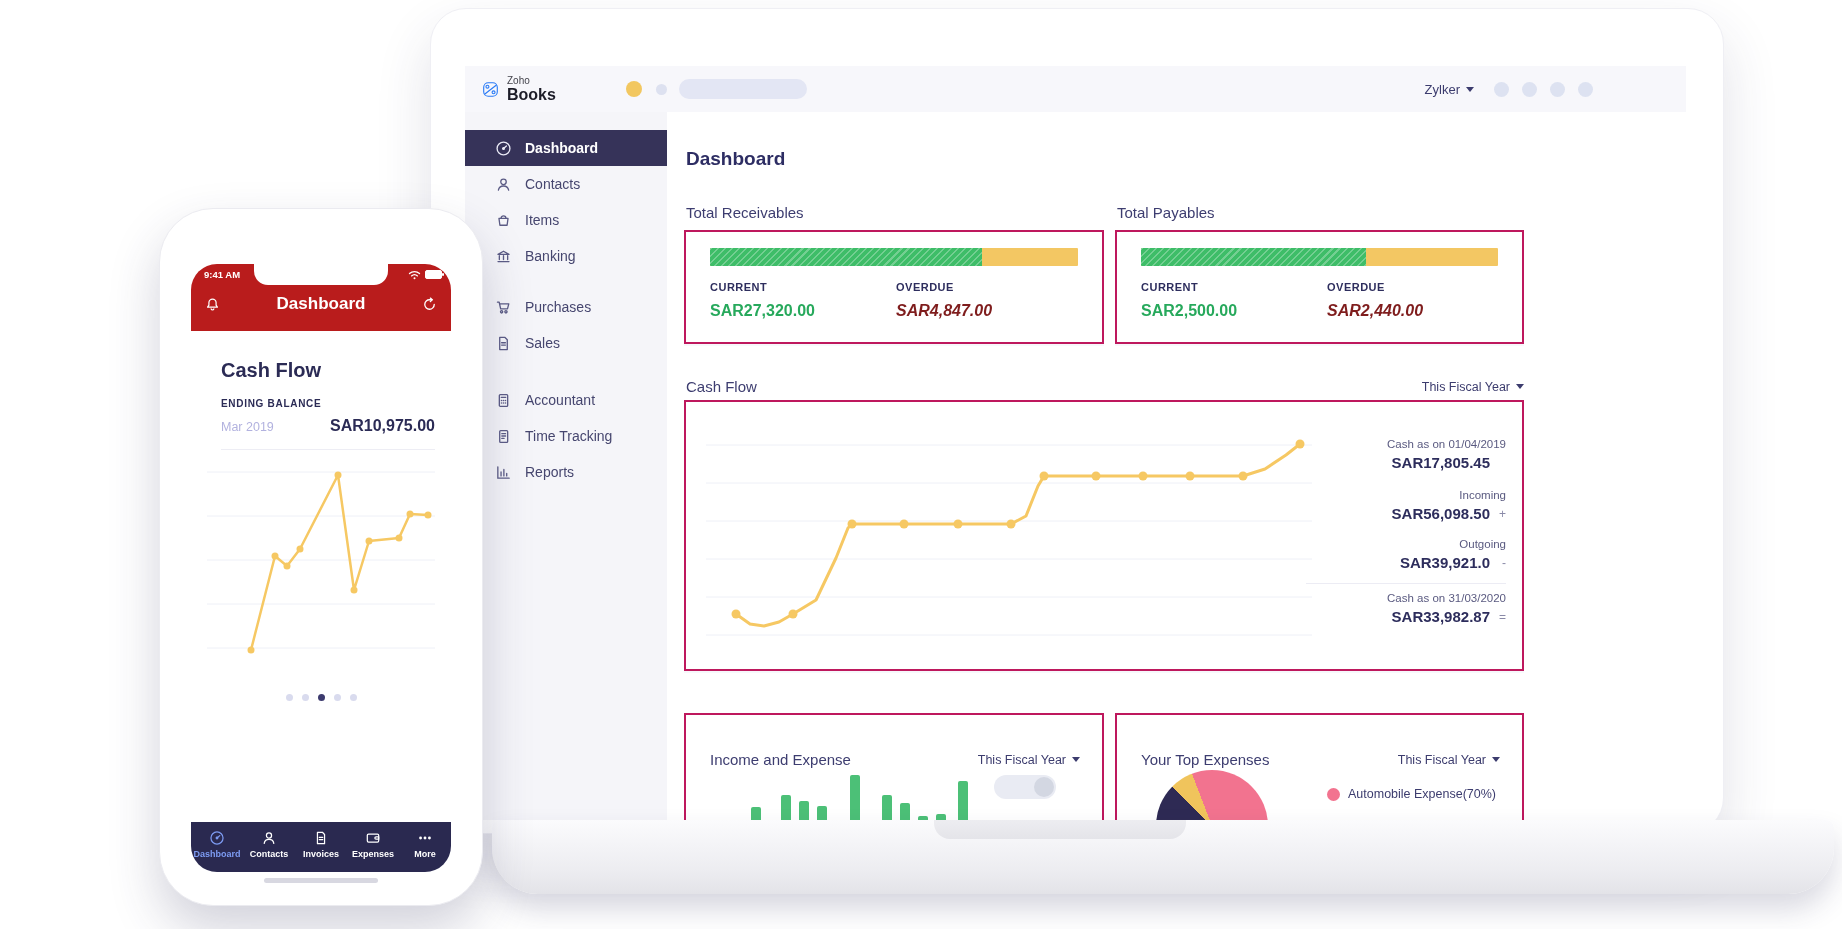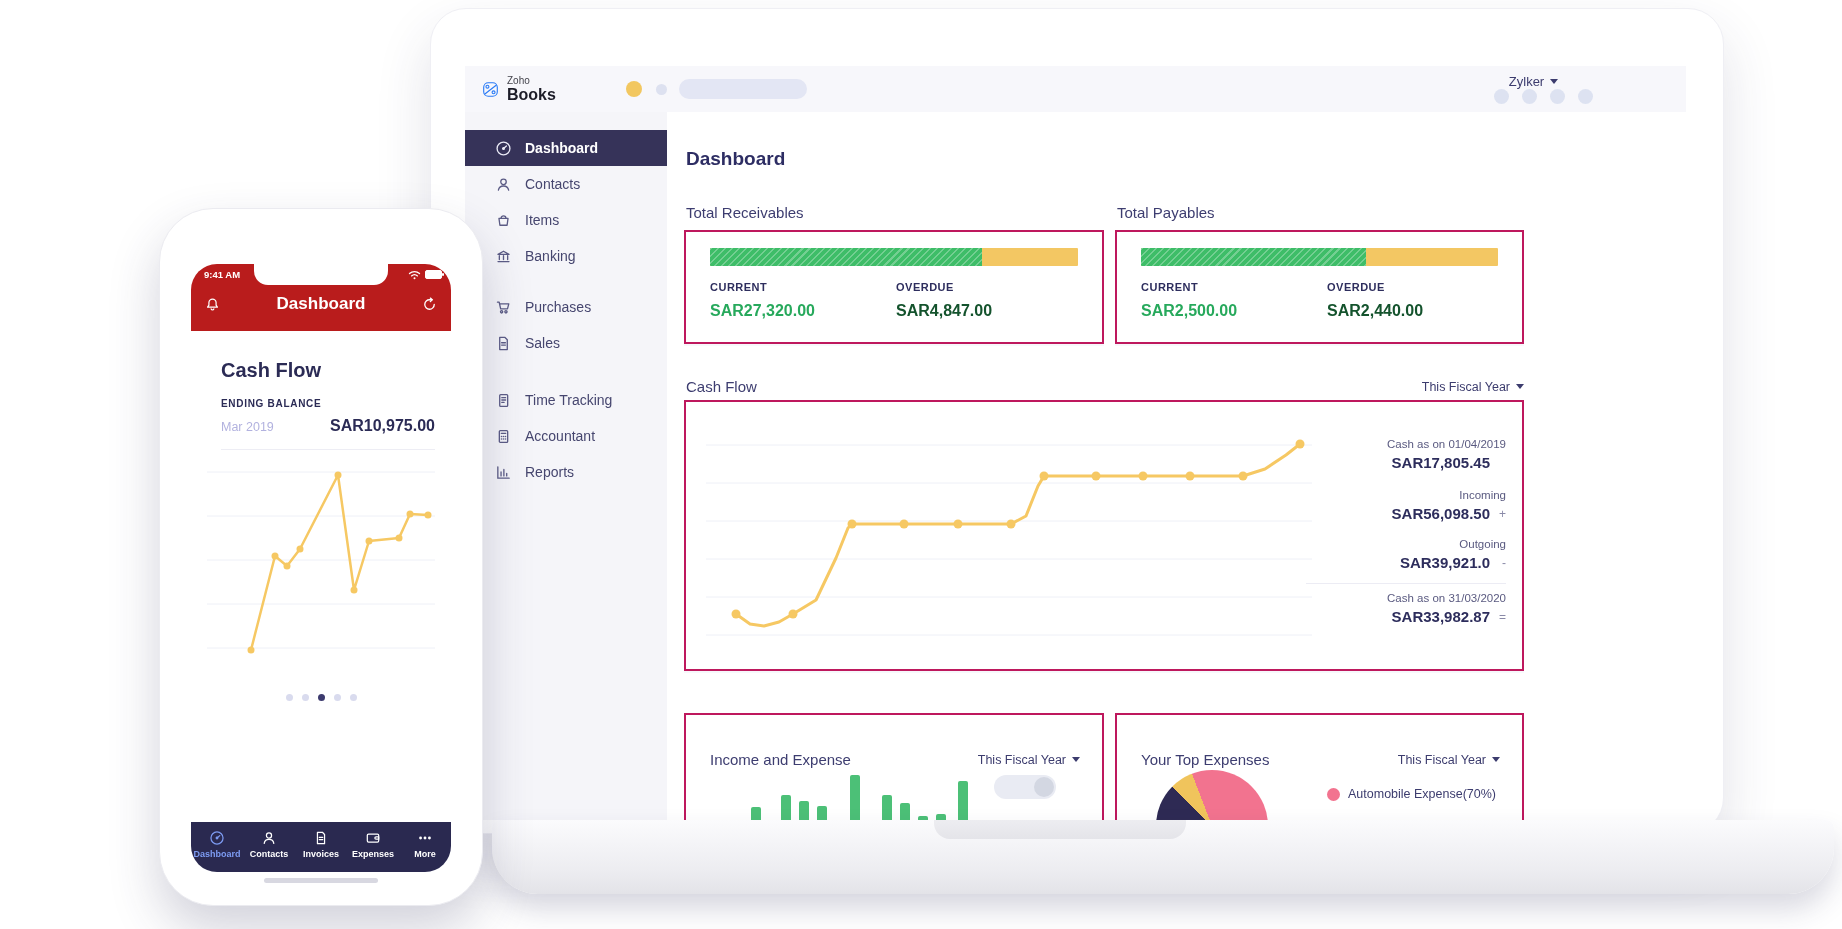--- a/index.html
+++ b/index.html
@@ -17,21 +17,21 @@
 
   
   .topbar{position:absolute;left:0;top:12px;width:100%;height:46px;background:#f7f7fb;display:flex;align-items:center;padding-left:17px;box-sizing:border-box;}
   .brand{display:flex;align-items:center;gap:8px;}
   .brand-text{line-height:1;}
   .brand-zoho{font-size:10px;color:#44444c;display:block;margin-bottom:1px;}
   .brand-books{font-size:16px;font-weight:700;color:#1d1d28;display:block;}
   .dot-yellow{width:16px;height:16px;border-radius:50%;background:#f2c760;margin-left:70px;}
   .dot-gray{width:11px;height:11px;border-radius:50%;background:#dde1f0;margin-left:14px;}
   .search-pill{width:128px;height:20px;border-radius:10px;background:#e3e6f4;margin-left:12px;}
-  .topbar-right{margin-left:auto;display:flex;align-items:center;padding-right:93px;flex-direction:column;}
+  .topbar-right{margin-left:auto;display:flex;align-items:center;padding-right:93px;}
   .org{font-size:13px;color:#3c3c6e;display:flex;align-items:center;cursor:default;}
   .caret{width:0;height:0;border-left:4px solid transparent;border-right:4px solid transparent;border-top:5px solid currentColor;display:inline-block;margin-left:6px;}
   .chips{display:flex;gap:13px;margin-left:20px;}
   .chip{width:15px;height:15px;border-radius:50%;background:#dde2f1;}
 
   
   .sidebar{position:absolute;left:0;top:58px;width:202px;height:708px;background:#f5f5f9;padding-top:18px;box-sizing:border-box;}
   .side-item{height:36px;display:flex;align-items:center;padding-left:30px;gap:13px;font-size:14px;color:#46466f;}
   .side-item .ic{color:#5c5c86;}
   .side-item.active{background:#363359;color:#fff;font-weight:700;}
@@ -46,21 +46,21 @@
   .sec-label{position:absolute;top:92px;font-size:15px;color:#3d3d70;}
   .card{position:absolute;background:#fff;border:2px solid #be185d;border-radius:0;box-shadow:0 2px 0 rgba(120,130,190,.06);box-sizing:border-box;}
   .pbar{margin:16px 24px 0;height:18px;background:#f3c763;overflow:hidden;border-radius:1px;}
   .pbar-fill{height:100%;background-color:#3ebd68;
     background-image:repeating-linear-gradient(135deg,rgba(255,255,255,.28) 0 1.5px,transparent 1.5px 5px);}
   .card-cols{display:flex;margin:15px 24px 0;}
   .col1{flex:0 0 186px;}
   .col-label{font-size:11px;font-weight:700;letter-spacing:.5px;color:#2e2e5e;}
   .col-value{font-size:16px;font-weight:700;margin-top:9px;}
   .val-green{color:#27a95c;}
-  .val-orange{color:#14532d;}
+  .val-orange{color:#7f1d1d;font-style:italic;}
 
   .cf-head{position:absolute;left:19px;top:266px;width:838px;display:flex;justify-content:space-between;align-items:center;}
   .sec-title{font-size:15px;color:#3d3d70;}
   .period-btn{font-size:12.5px;color:#3c3c6e;display:flex;align-items:center;cursor:default;}
   .cf-card{left:17px;top:288px;width:840px;height:271px;}
   .cf-chart{position:absolute;left:12px;top:10px;}
   .cf-stats{position:absolute;right:16px;top:36px;width:200px;text-align:right;}
   .cf-row-label{font-size:11.5px;color:#5a5a80;}
   .cf-val{font-size:15px;font-weight:800;color:#2d2d5c;margin-top:4px;position:relative;padding-right:16px;}
   .cf-val .op{position:absolute;right:0;top:2px;font-size:12px;font-weight:400;color:#8a8aa8;}
@@ -193,32 +193,32 @@
       <div class="side-item">
         <svg class="ic" viewBox="0 0 18 18" fill="none" stroke="currentColor" stroke-width="1.4" stroke-linejoin="round" stroke-linecap="round">
           <path d="M5 2.6h5.6L13 5v10.4H5z"></path>
             <path d="M7 8.2h4M7 10.7h4"></path>
         </svg>
         <span>Sales</span>
       </div>
       <div class="side-gap-lg"></div>
       <div class="side-item">
         <svg class="ic" viewBox="0 0 18 18" fill="none" stroke="currentColor" stroke-width="1.4" stroke-linecap="round">
-          <rect x="5" y="2.8" width="8.4" height="12.4" rx="1"></rect>
-            <path d="M7.2 6h4M7.2 8.5h4M7.2 11h2.4"></path>
-        </svg>
-        <span>Time Tracking</span>
-      </div>
-      <div class="side-item">
-        <svg class="ic" viewBox="0 0 18 18" fill="none" stroke="currentColor" stroke-width="1.4" stroke-linecap="round">
           <rect x="4.6" y="2.8" width="8.8" height="12.4" rx="1"></rect>
             <path d="M6.6 5.6h4.8"></path>
           <path d="M6.9 9h.01M9 9h.01M11.1 9h.01M6.9 11.6h.01M9 11.6h.01M11.1 11.6h.01" stroke-width="1.7"></path>
         </svg>
         <span>Accountant</span>
+      </div>
+      <div class="side-item">
+        <svg class="ic" viewBox="0 0 18 18" fill="none" stroke="currentColor" stroke-width="1.4" stroke-linecap="round">
+          <rect x="5" y="2.8" width="8.4" height="12.4" rx="1"></rect>
+            <path d="M7.2 6h4M7.2 8.5h4M7.2 11h2.4"></path>
+        </svg>
+        <span>Time Tracking</span>
       </div>
       <div class="side-item">
         <svg class="ic" viewBox="0 0 18 18" fill="none" stroke="currentColor" stroke-width="1.4" stroke-linecap="round">
           <path d="M3 3v12h12"></path>
             <path d="M6.4 12.6V8.4M9.4 12.6V5.8M12.4 12.6v-2.6"></path>
         </svg>
         <span>Reports</span>
       </div>
     </div>
 

